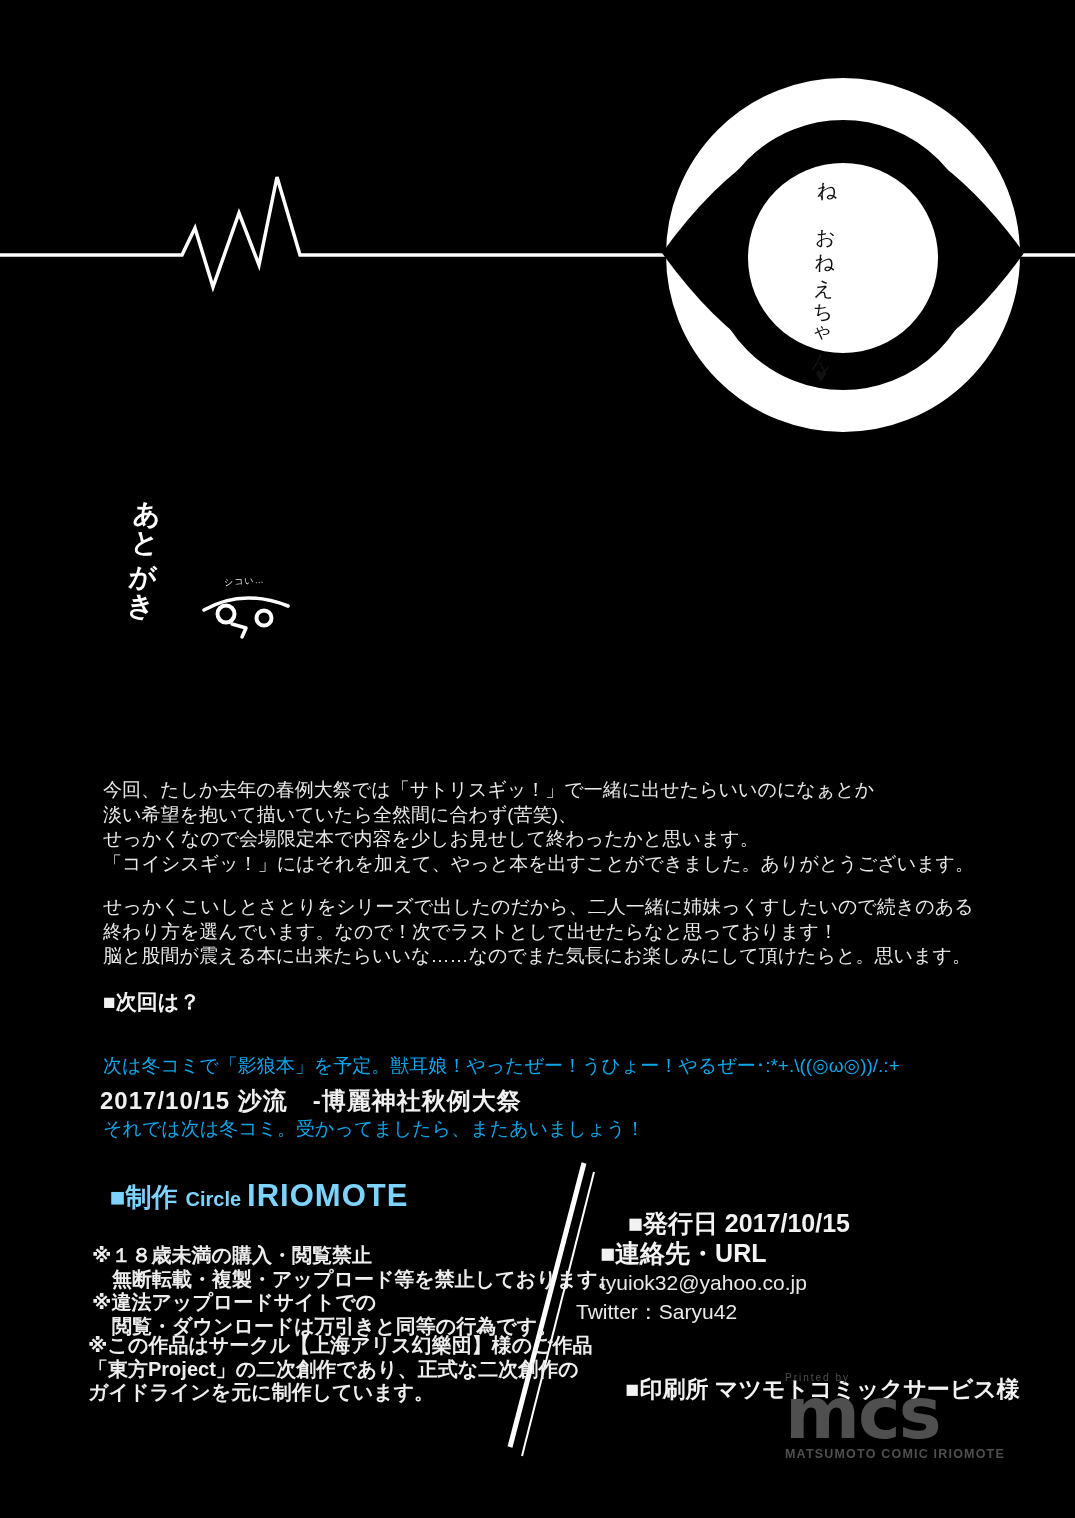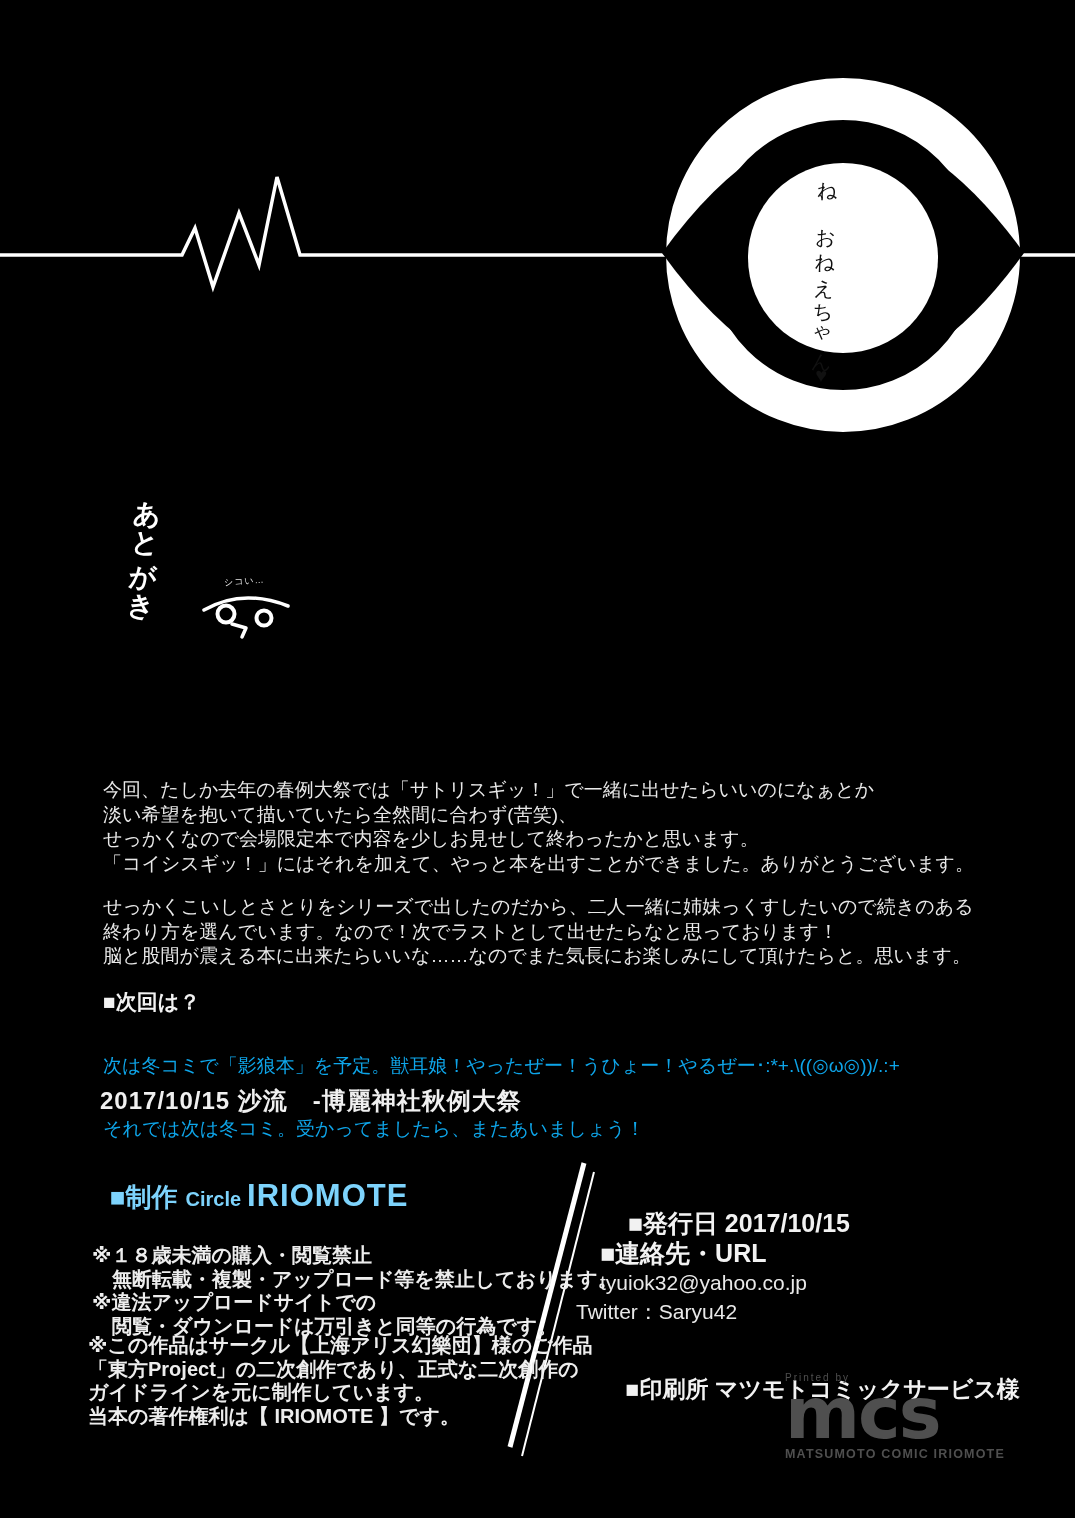--- a/index.html
+++ b/index.html
@@ -115,21 +115,20 @@
     <div class="notice-line">※１８歳未満の購入・閲覧禁止</div>
     <div class="notice-line">　無断転載・複製・アップロード等を禁止しております。</div>
     <div class="notice-line">※違法アップロードサイトでの</div>
     <div class="notice-line">　閲覧・ダウンロードは万引きと同等の行為です。</div>
   </div>
 
   <div class="abs" style="left:88px; top:1334px;">
     <div class="notice-line">※この作品はサークル【上海アリス幻樂団】様のご作品</div>
     <div class="notice-line">「東方Project」の二次創作であり、正式な二次創作の</div>
     <div class="notice-line">ガイドラインを元に制作しています。</div>
-    <div class="notice-line">当本の著作権利は【 IRIOMOTE 】です。</div>
   </div>
 
   <div class="abs right-col-line-lg" style="left:600px; top:1178px;">
     <span>■発行日</span><span> </span><span>2017/10/15</span>
   </div>
 
   <div class="abs right-col-line-lg" style="left:600px; top:1237px;">■連絡先・URL</div>
   <div class="abs right-col-line-sm" style="left:600px; top:1271px;">tyuiok32@yahoo.co.jp</div>
   <div class="abs right-col-line-sm" style="left:576px; top:1298px;">Twitter：Saryu42</div>
 

